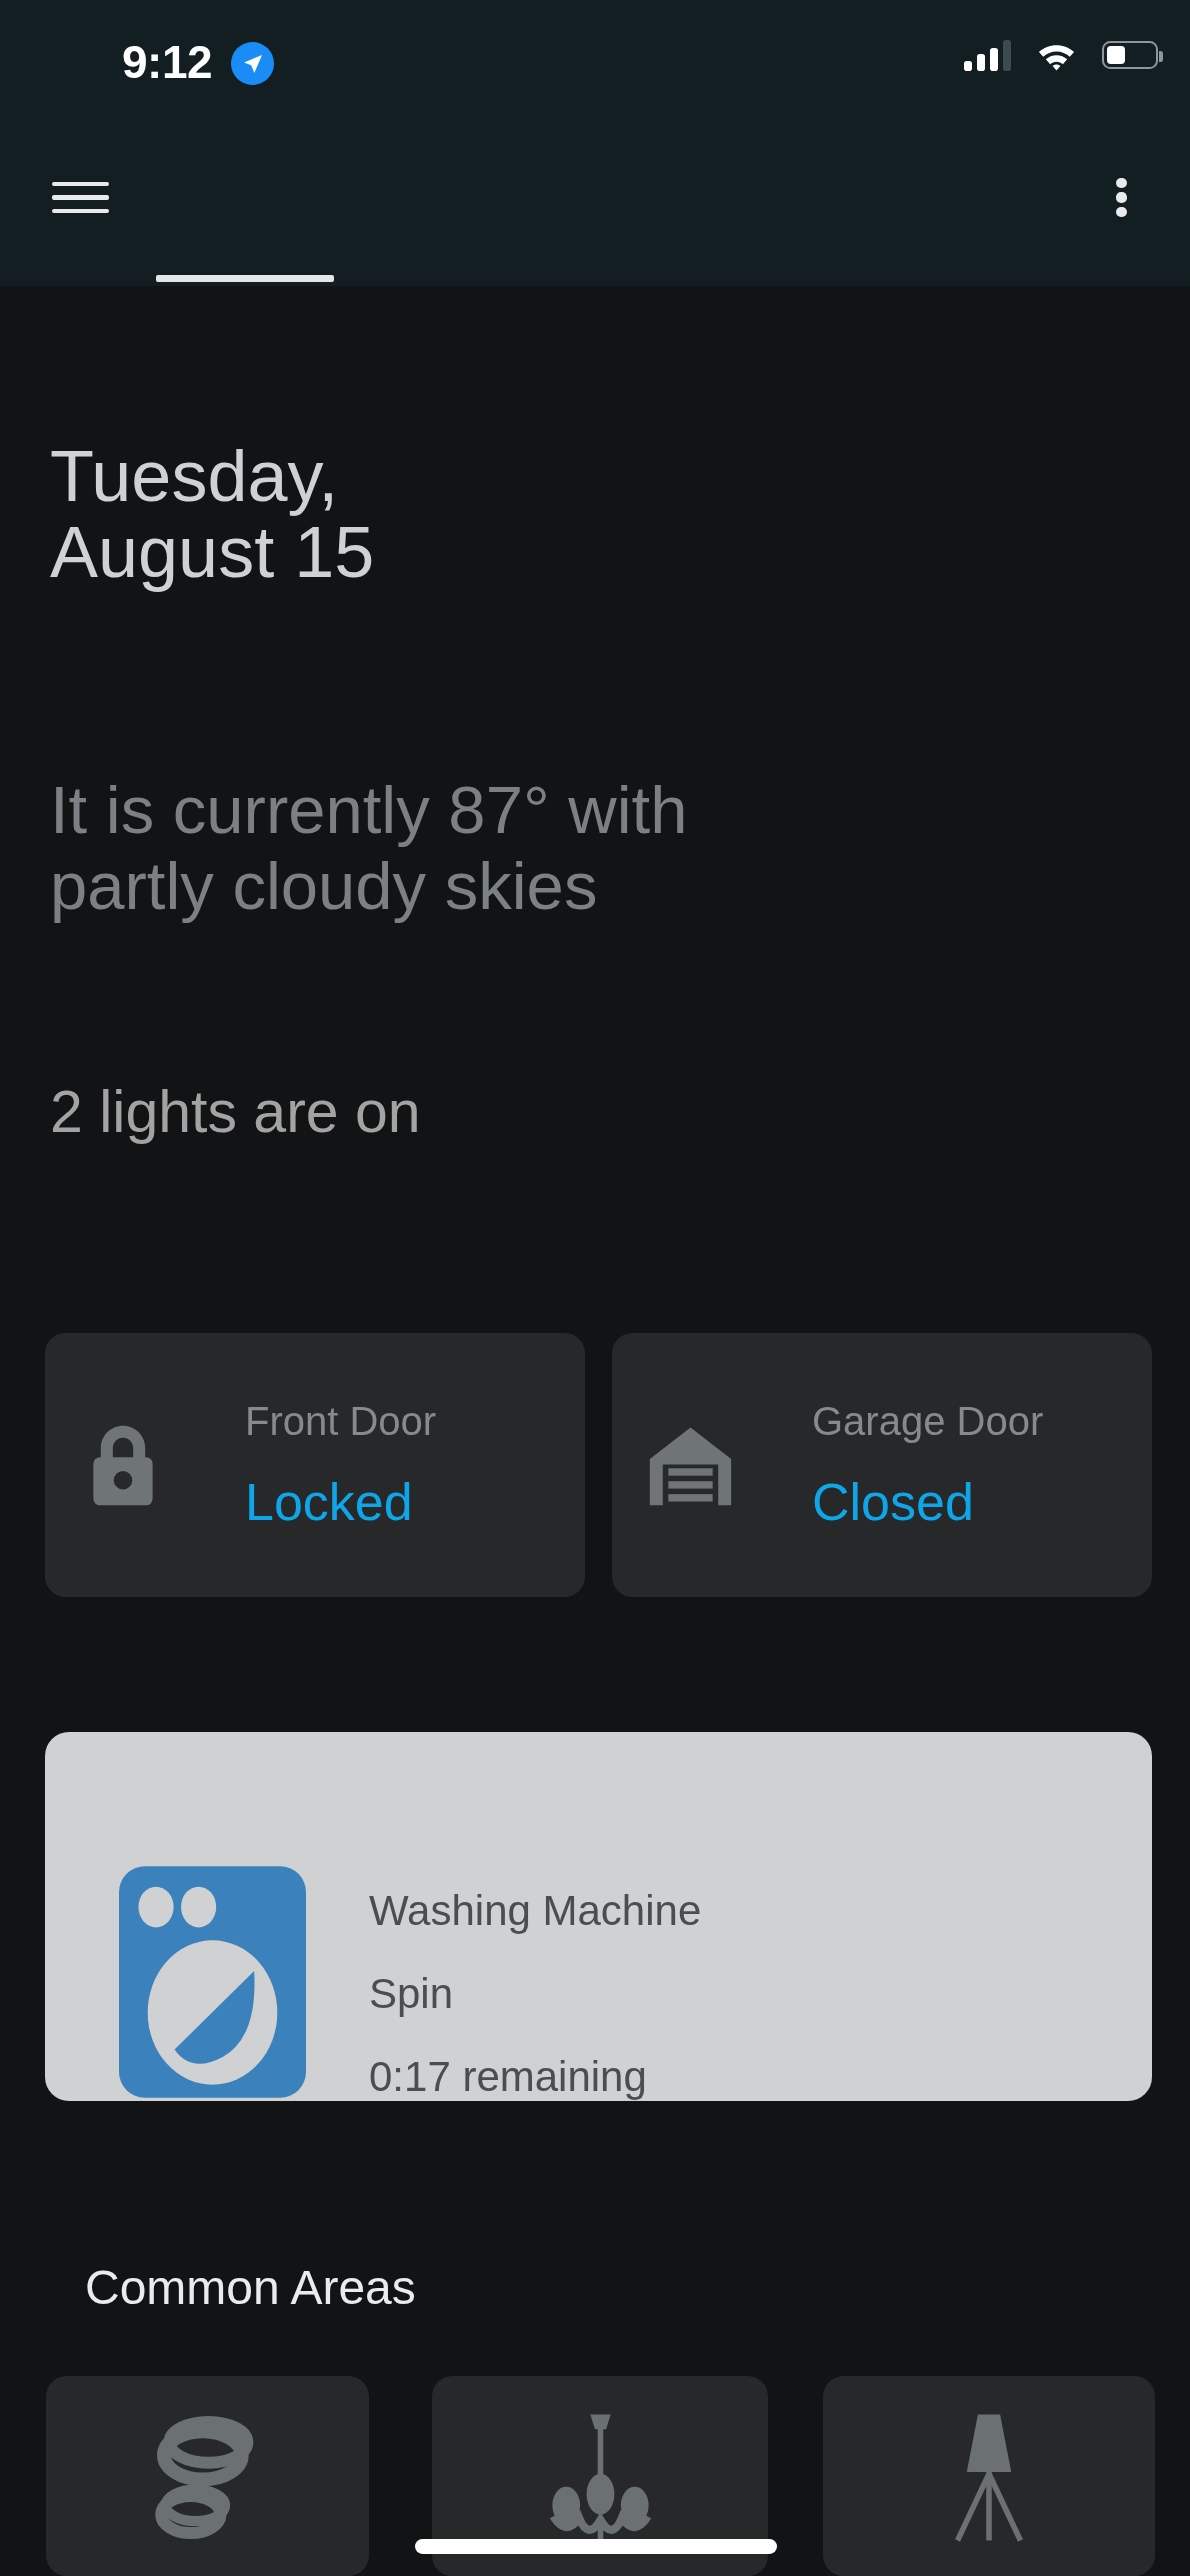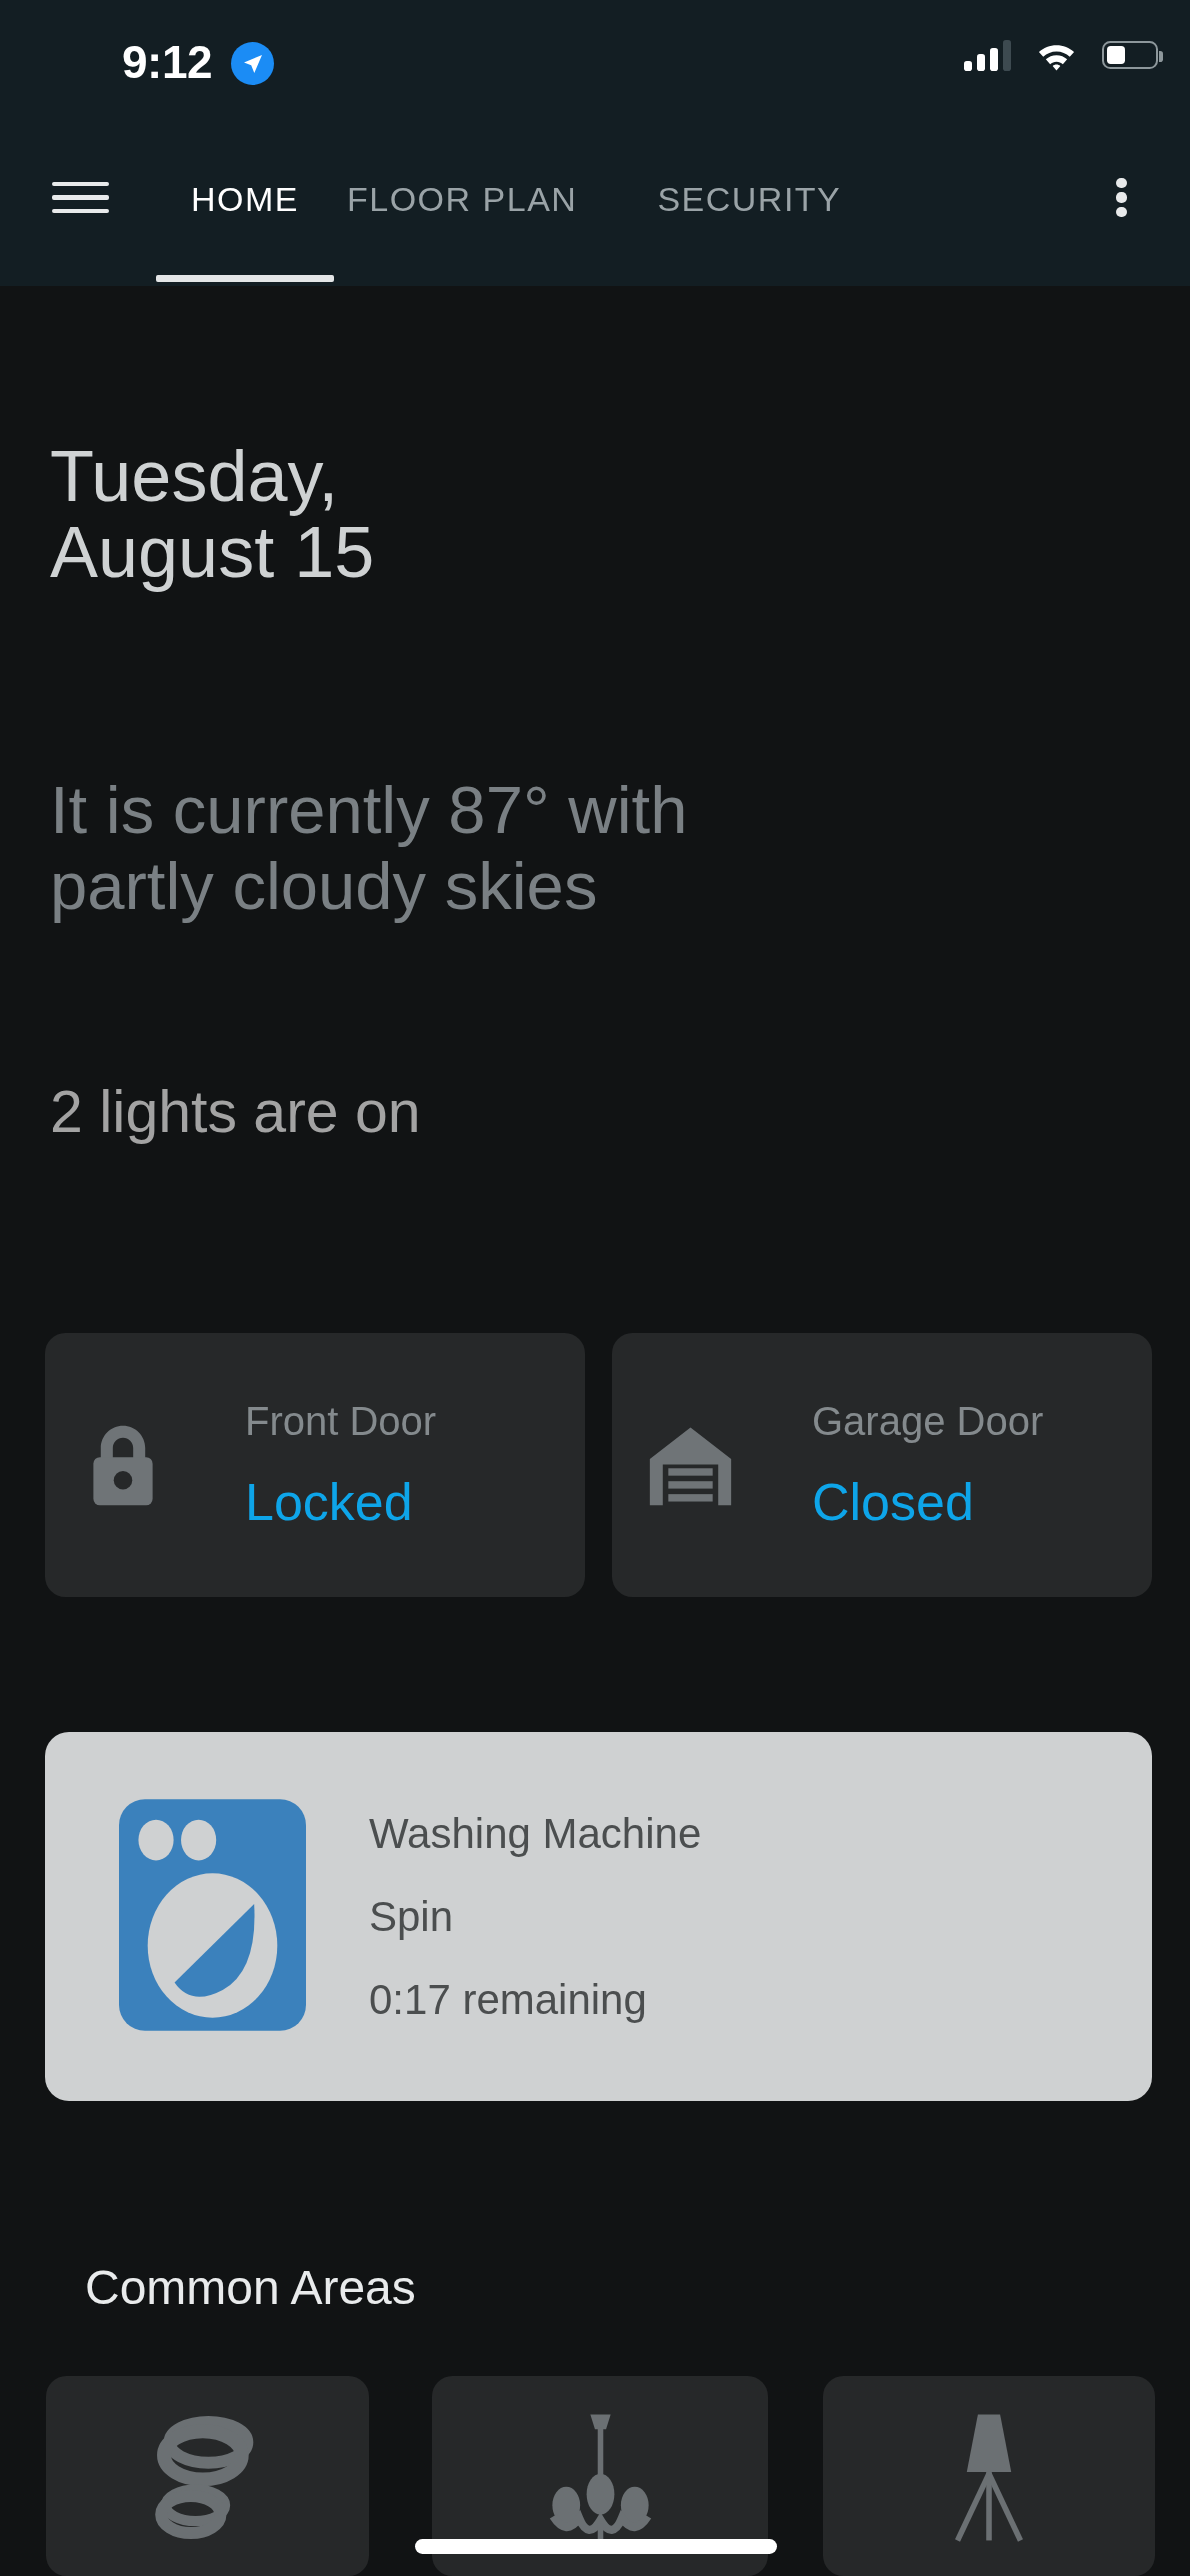--- a/index.html
+++ b/index.html
@@ -107,21 +107,21 @@
     flex:0 0 auto;
   }
   .dcard .txt { display:flex; flex-direction:column; gap:28px; }
   .dcard .txt .nm  { font-size:40px; color:#848a8d; font-weight:400; }
   .dcard .txt .st  { font-size:52px; color:#0ea5e9; font-weight:400; }
 
   
   .wcard {
     position:absolute; left:45px; top:1732px; width:1107px; height:369px;
     background:#cfd1d2; border-radius:24px;
-    display:flex; align-items:center;
+    display:flex; align-items:flex-end;
   }
   .wcard .wico { margin-left:74px; flex:0 0 auto; }
   .wcard .wtxt { margin-left:63px; display:flex; flex-direction:column; gap:35px; }
   .wcard .wtxt .t1 { font-size:42px; color:#4b4e4f; }
   .wcard .wtxt .t2 { font-size:42px; color:#4b4e4f; }
   .wcard .wtxt .t3 { font-size:42px; color:#4b4e4f; }
 
   
   .section-title {
     position:absolute; left:85px; top:2260px;
@@ -179,25 +179,20 @@
       </div>
     </div>
 
     <div class="appbar">
       <div class="hamburger">
         <span></span>
           <span></span>
           <span></span>
       </div>
 
-      <div class="tabs">
-        <div class="tab t1 active">HOME</div>
-        <div class="tab t2">FLOOR PLAN</div>
-        <div class="tab t3">SECURITY</div>
-      </div>
       <div class="tab-underline"></div>
 
       <div class="kebab">
         <i></i>
           <i></i>
           <i></i>
       </div>
     </div>
   </div>
 

